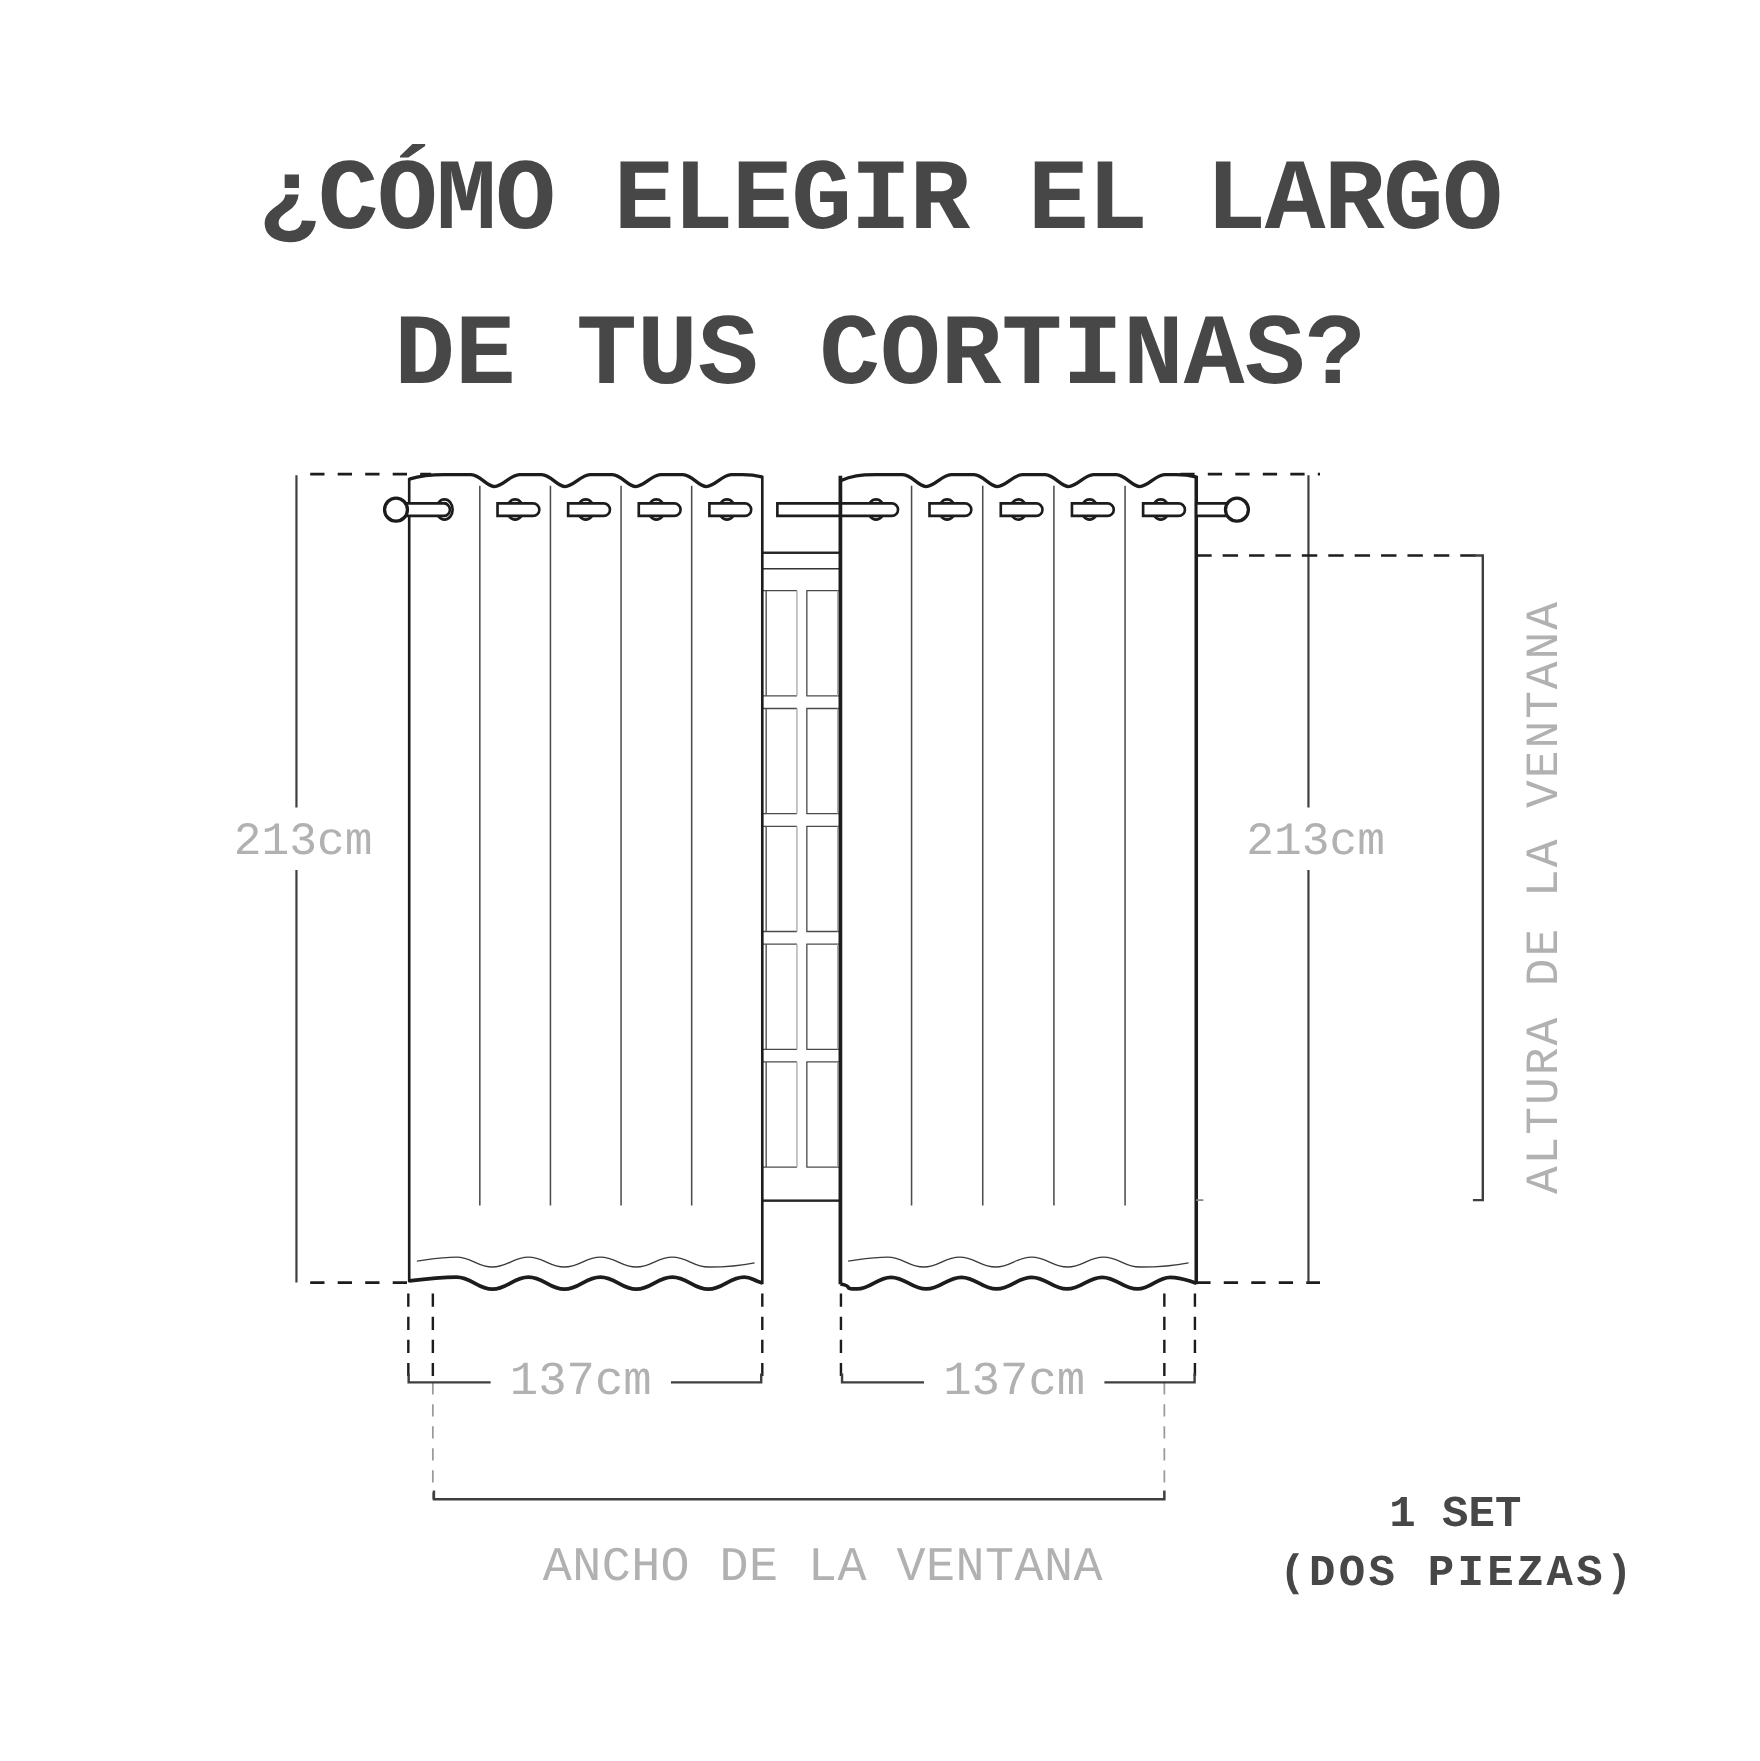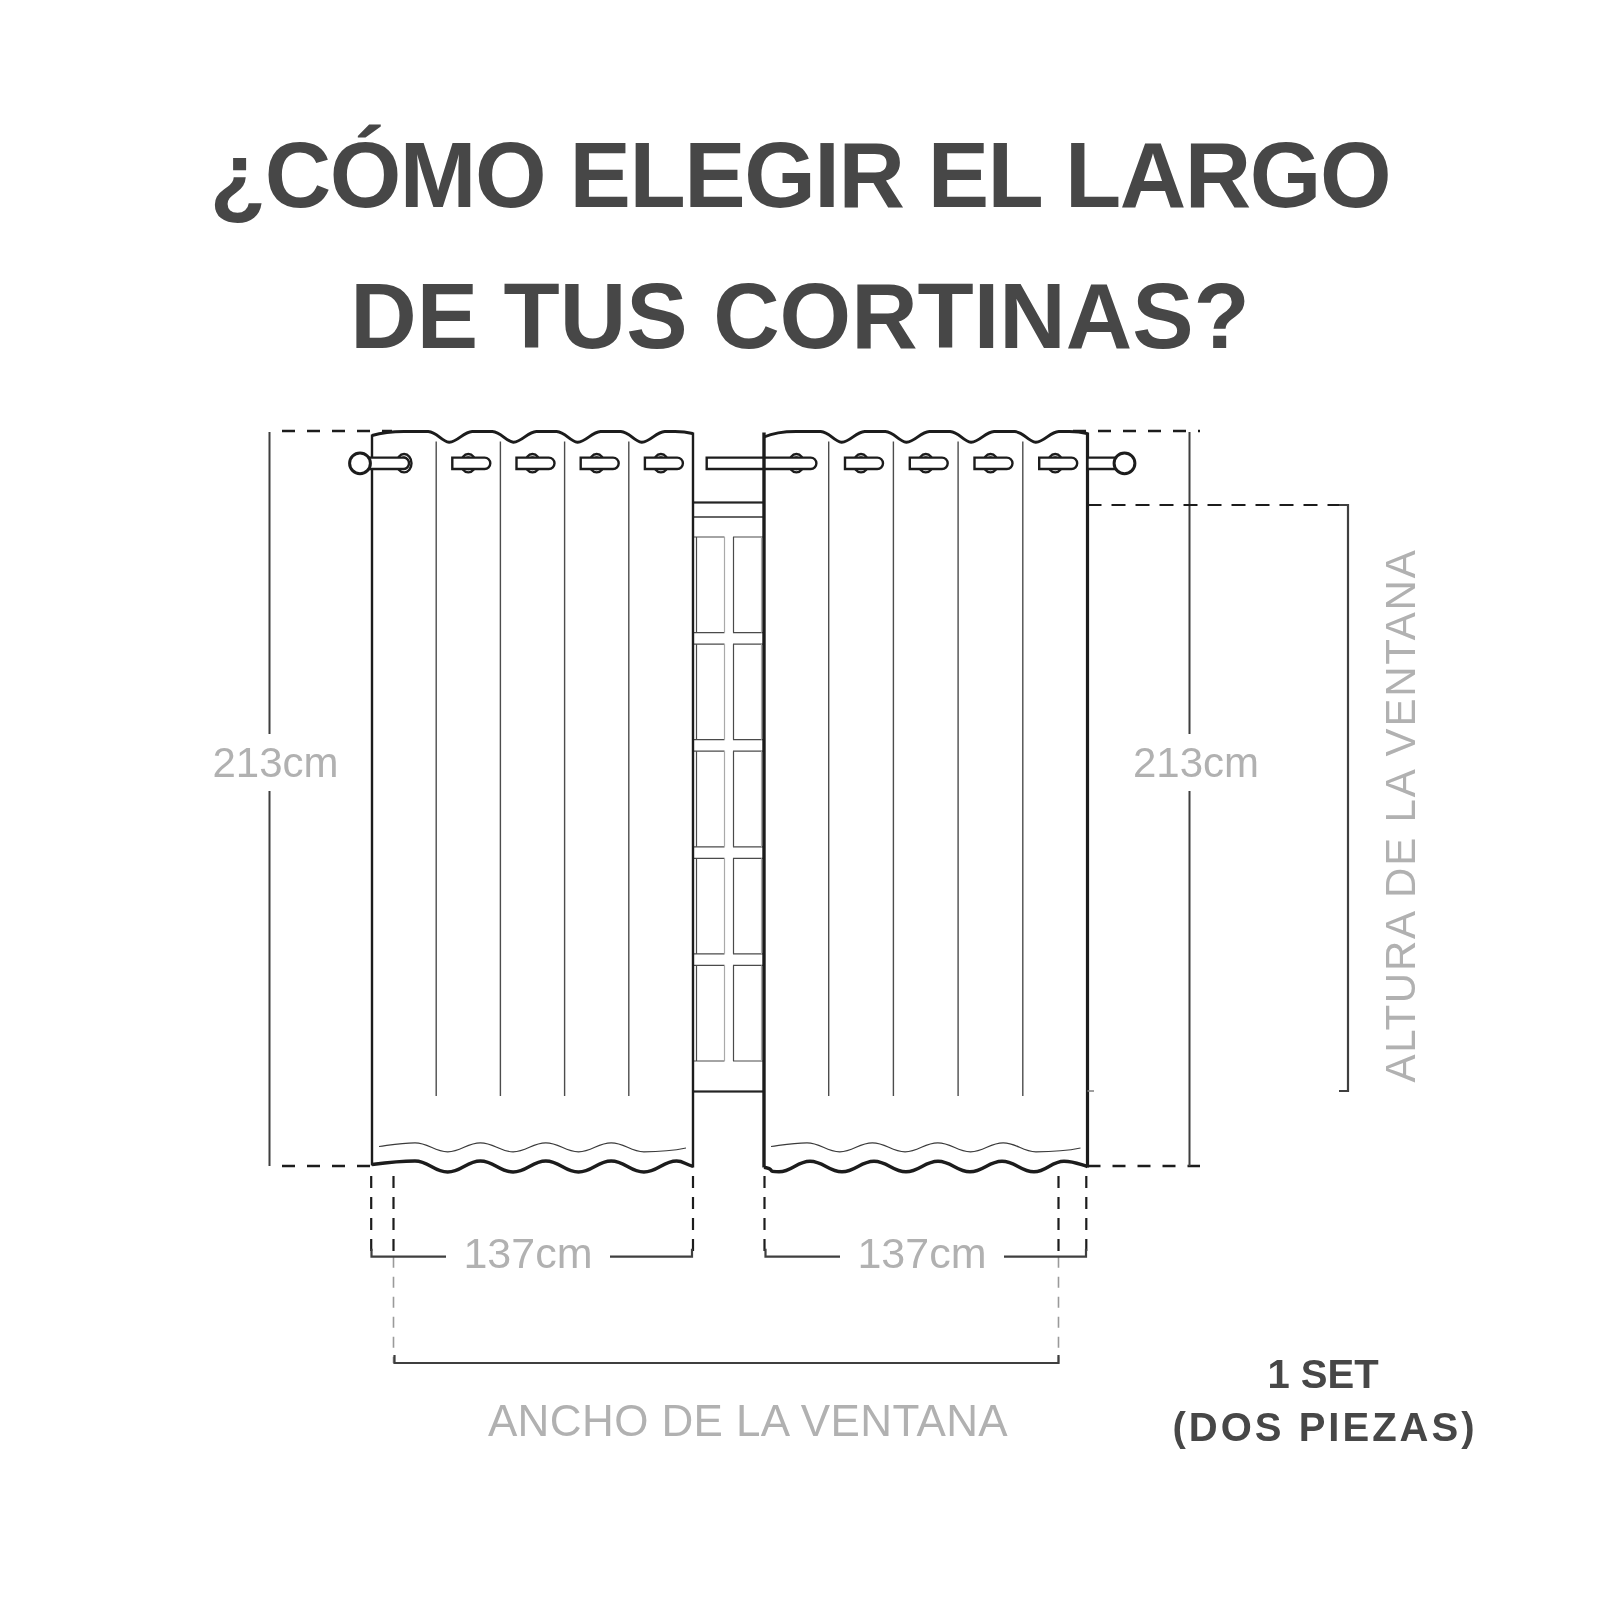--- a/index.html
+++ b/index.html
@@ -1,17 +1,17 @@
 <!DOCTYPE html>
 <html><head>
 <meta charset="utf-8">
 <style>
   html,body { margin:0; padding:0; background:#ffffff; }
   .page { position:relative; width:1600px; height:1601px; background:#ffffff;
-          font-family:Liberation Sans, sans-serif; overflow:hidden; }
+          font-family:Liberation Mono, monospace; overflow:hidden; }
   svg { position:absolute; left:0; top:0; }
 </style>
 </head>
 <body>
 <div class="page">
 <svg width="1600" height="1601" viewBox="0 0 1600 1601">
 
   <rect x="0" y="0" width="1600" height="1601" fill="#ffffff"></rect>
 
   <text x="800" y="207" text-anchor="middle" font-size="92" font-weight="bold" fill="#474747" letter-spacing="-1.4">¿CÓMO ELEGIR EL LARGO</text>

